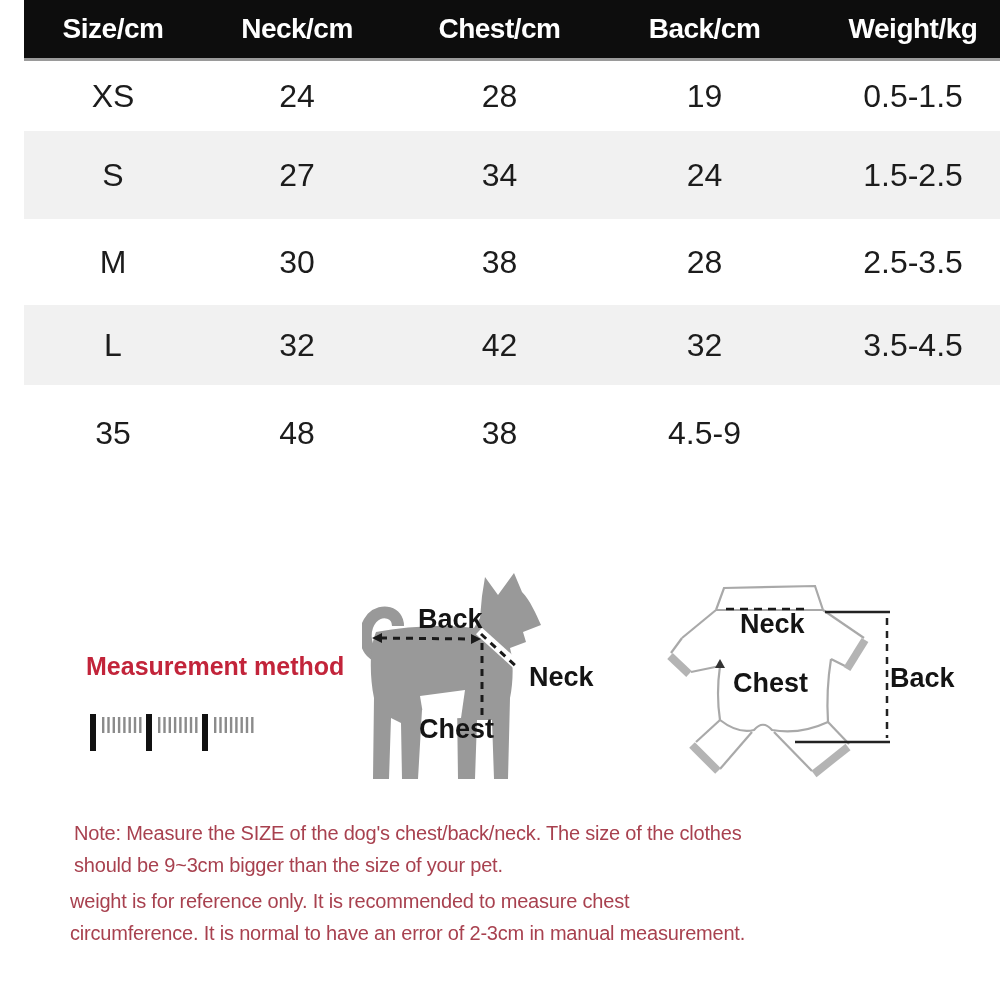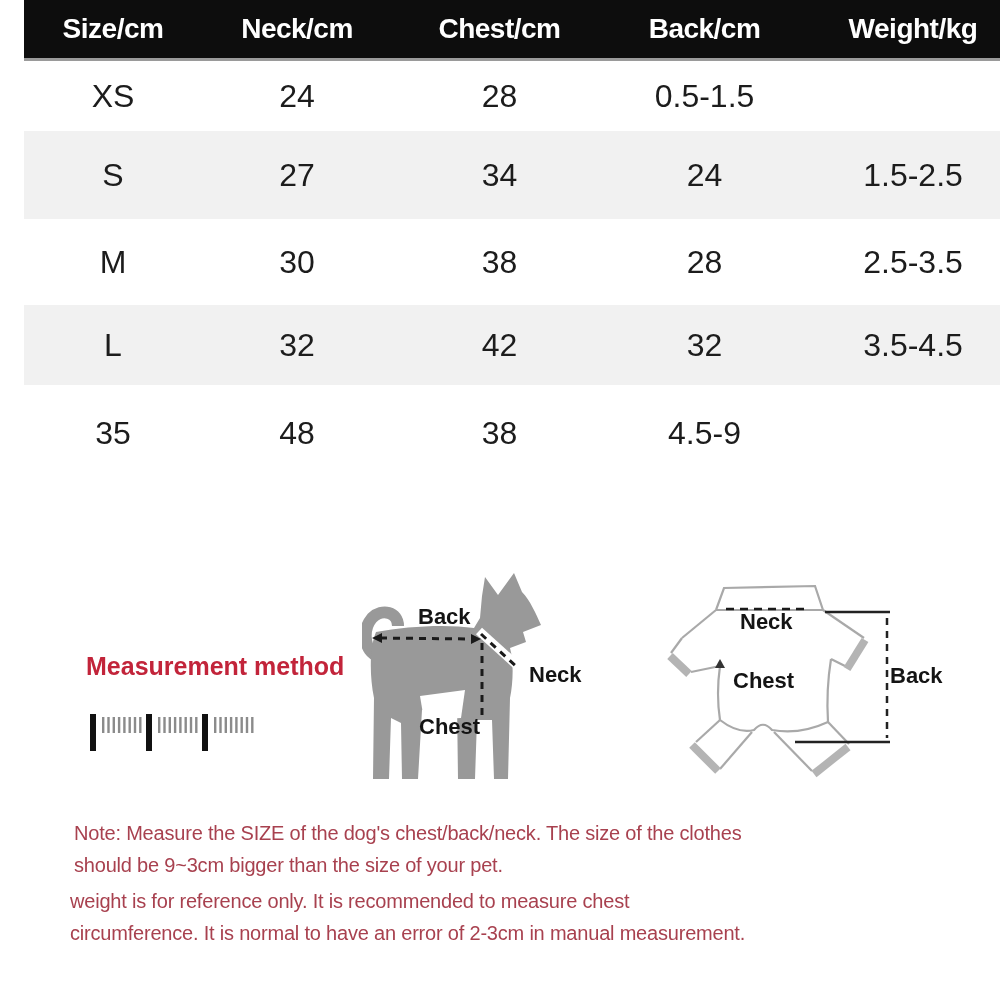--- a/index.html
+++ b/index.html
@@ -32,21 +32,21 @@
 
   
   .measure-title {
     position:absolute; left:62px; top:652px;
     font-size:25px; font-weight:bold; color:#c2243a; white-space:nowrap;
   }
   .ruler-svg   { position:absolute; left:64px;  top:711px; }
   .dog-svg     { position:absolute; left:338px; top:568px; }
   .garment-svg { position:absolute; left:638px; top:572px; }
   .dlabel {
-    position:absolute; font-size:22px; font-weight:bold;
+    position:absolute; font-size:27px; font-weight:bold;
     color:#141414; white-space:nowrap;
   }
   #dog-back-label     { left:394px; top:604px; }
   #dog-neck-label     { left:505px; top:662px; }
   #dog-chest-label    { left:395px; top:714px; }
   #garment-neck-label { left:716px; top:609px; }
   #garment-chest-label{ left:709px; top:668px; }
   #garment-back-label { left:866px; top:663px; }
 
   
@@ -68,20 +68,21 @@
       <div class="th">Neck/cm</div>
       <div class="th">Chest/cm</div>
       <div class="th">Back/cm</div>
       <div class="th">Weight/kg</div>
     </div>
 
     <div class="trow r1">
       <div class="td">XS</div>
       <div class="td">24</div>
       <div class="td">28</div>
+      <div class="td">19</div>
       <div class="td">0.5-1.5</div>
     </div>
 
     <div class="trow r2 alt">
       <div class="td">S</div>
       <div class="td">27</div>
       <div class="td">34</div>
       <div class="td">24</div>
       <div class="td">1.5-2.5</div>
     </div>

